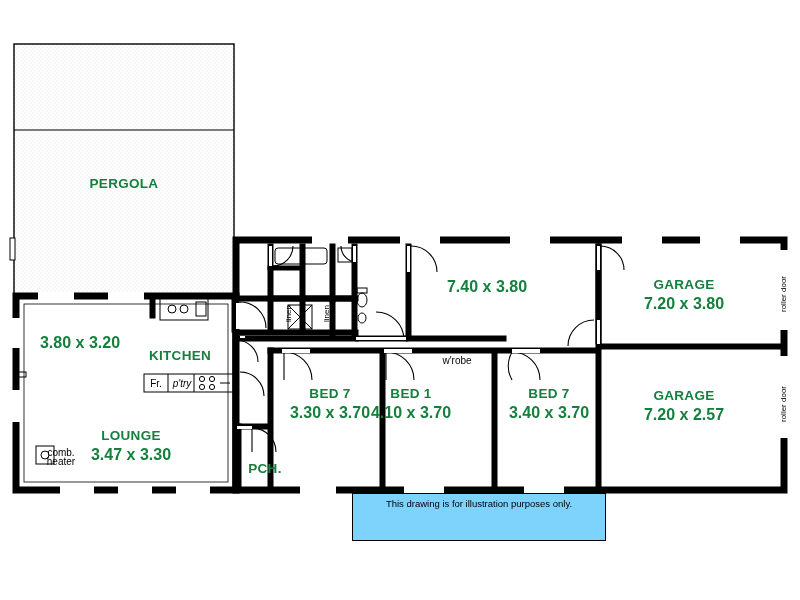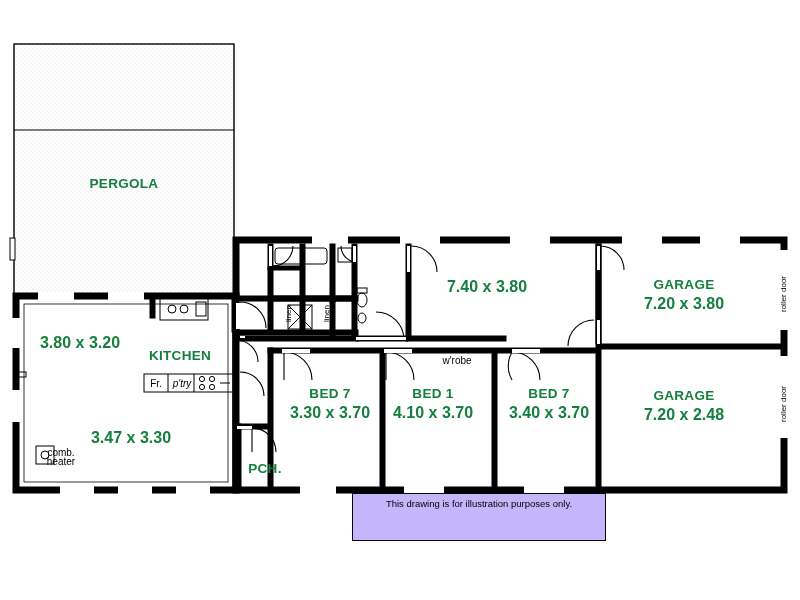--- a/index.html
+++ b/index.html
@@ -51,21 +51,21 @@
     white-space: nowrap;
     transform-origin: 0 0;
   }
   .disclaimer {
     position: absolute;
     left: 352px;
     top: 493px;
     width: 254px;
     height: 48px;
     border: 1px solid #000;
-    background: #c4b5fd;
+    background: #7dd3fc;
     box-sizing: border-box;
     font-size: 9.5px;
     line-height: 1.45;
     text-align: center;
     padding-top: 3px;
     color: #000;
   }
   .disclaimer div { white-space: nowrap; }
 </style>
 </head>
@@ -266,43 +266,44 @@
 <div class="room-label" style="left:20px; top:333px; width:120px;">
   <div class="room-dims">3.80 x 3.20</div>
 </div>
 
 <div class="room-label" style="left:120px; top:348px; width:120px;">
   <div class="room-name">KITCHEN</div>
   <div class="room-dims"></div>
 </div>
 
 <div class="room-label" style="left:71px; top:428px; width:120px;">
+  <div class="room-name">LOUNGE</div>
   <div class="room-dims">3.47 x 3.30</div>
 </div>
 
 <div class="room-label" style="left:427px; top:277px; width:120px;">
   <div class="room-dims">7.40 x 3.80</div>
 </div>
 
 <div class="room-label" style="left:624px; top:277px; width:120px;">
   <div class="room-name">GARAGE</div>
   <div class="room-dims">7.20 x 3.80</div>
 </div>
 
 <div class="room-label" style="left:624px; top:388px; width:120px;">
   <div class="room-name">GARAGE</div>
-  <div class="room-dims">7.20 x 2.48</div>
+  <div class="room-dims">7.20 x 2.57</div>
 </div>
 
 <div class="room-label" style="left:277px; top:386px; width:106px;">
   <div class="room-name">BED 7</div>
   <div class="room-dims">3.30 x 3.70</div>
 </div>
 
-<div class="room-label" style="left:380px; top:386px; width:106px;">
+<div class="room-label" style="left:358px; top:386px; width:106px;">
   <div class="room-name">BED 1</div>
   <div class="room-dims">4.10 x 3.70</div>
 </div>
 
 <div class="room-label" style="left:496px; top:386px; width:106px;">
   <div class="room-name">BED 7</div>
   <div class="room-dims">3.40 x 3.70</div>
 </div>
 
 <div class="room-label" style="left:235px; top:461px; width:60px;">

